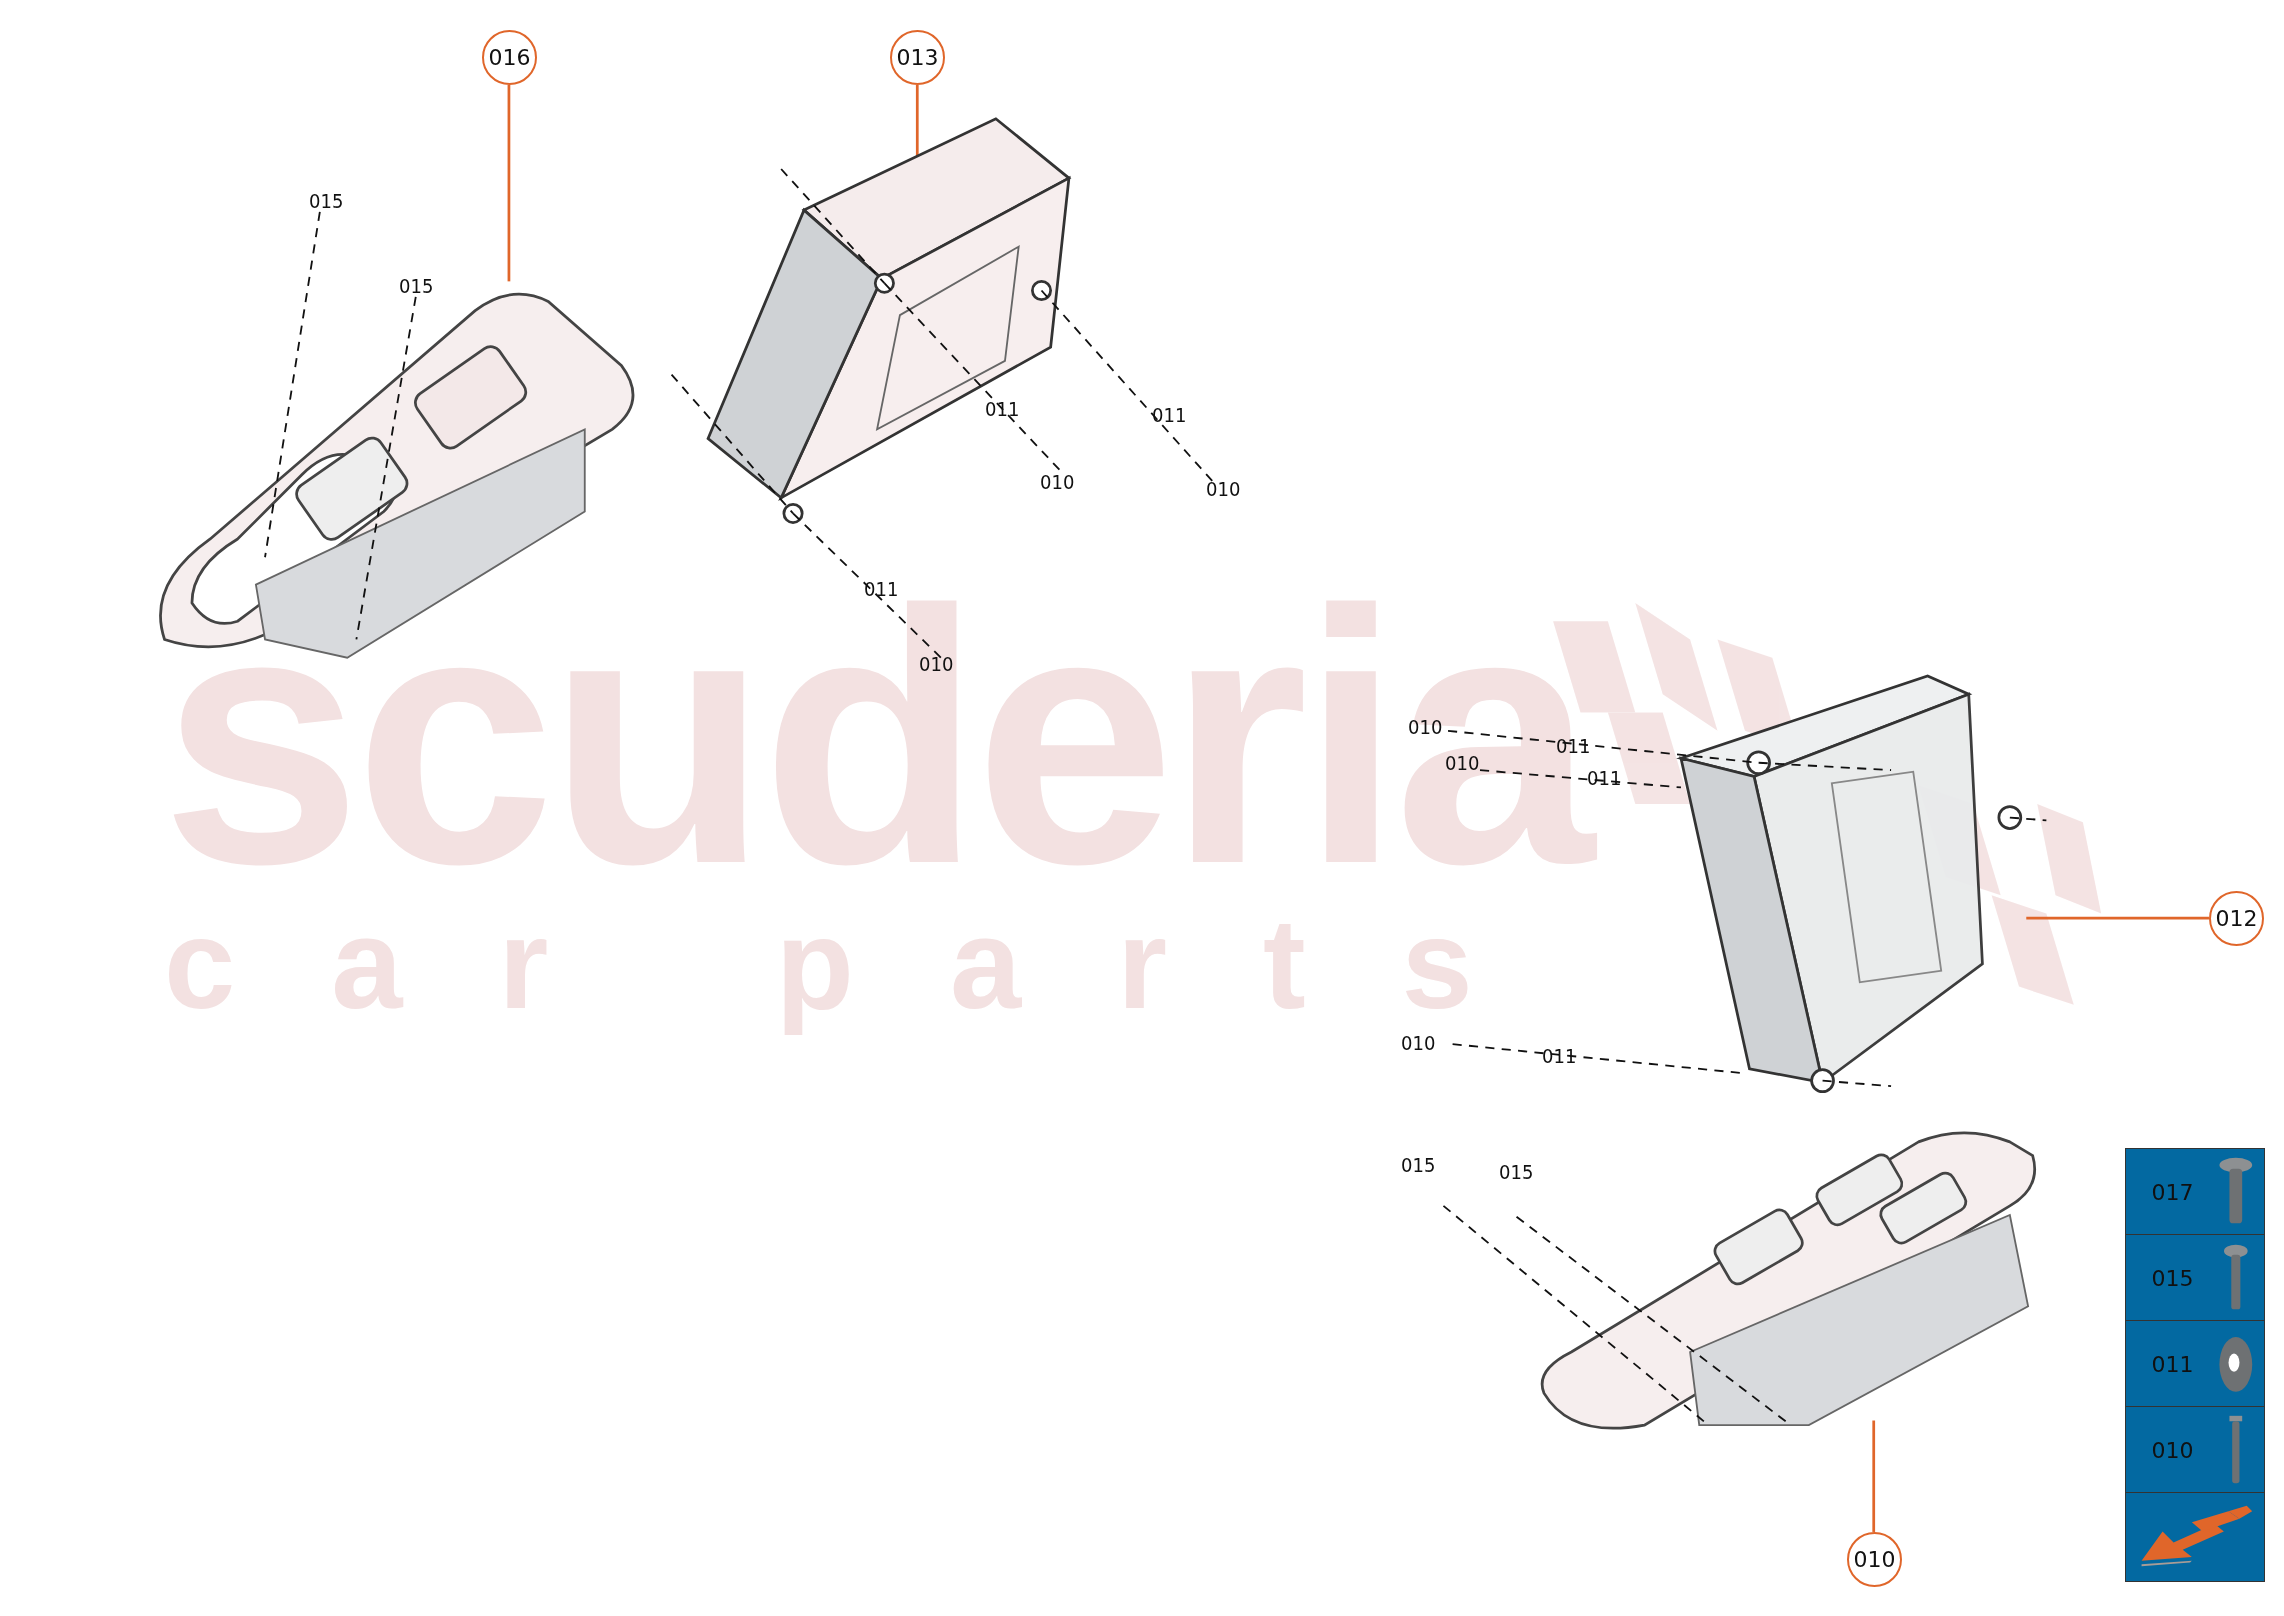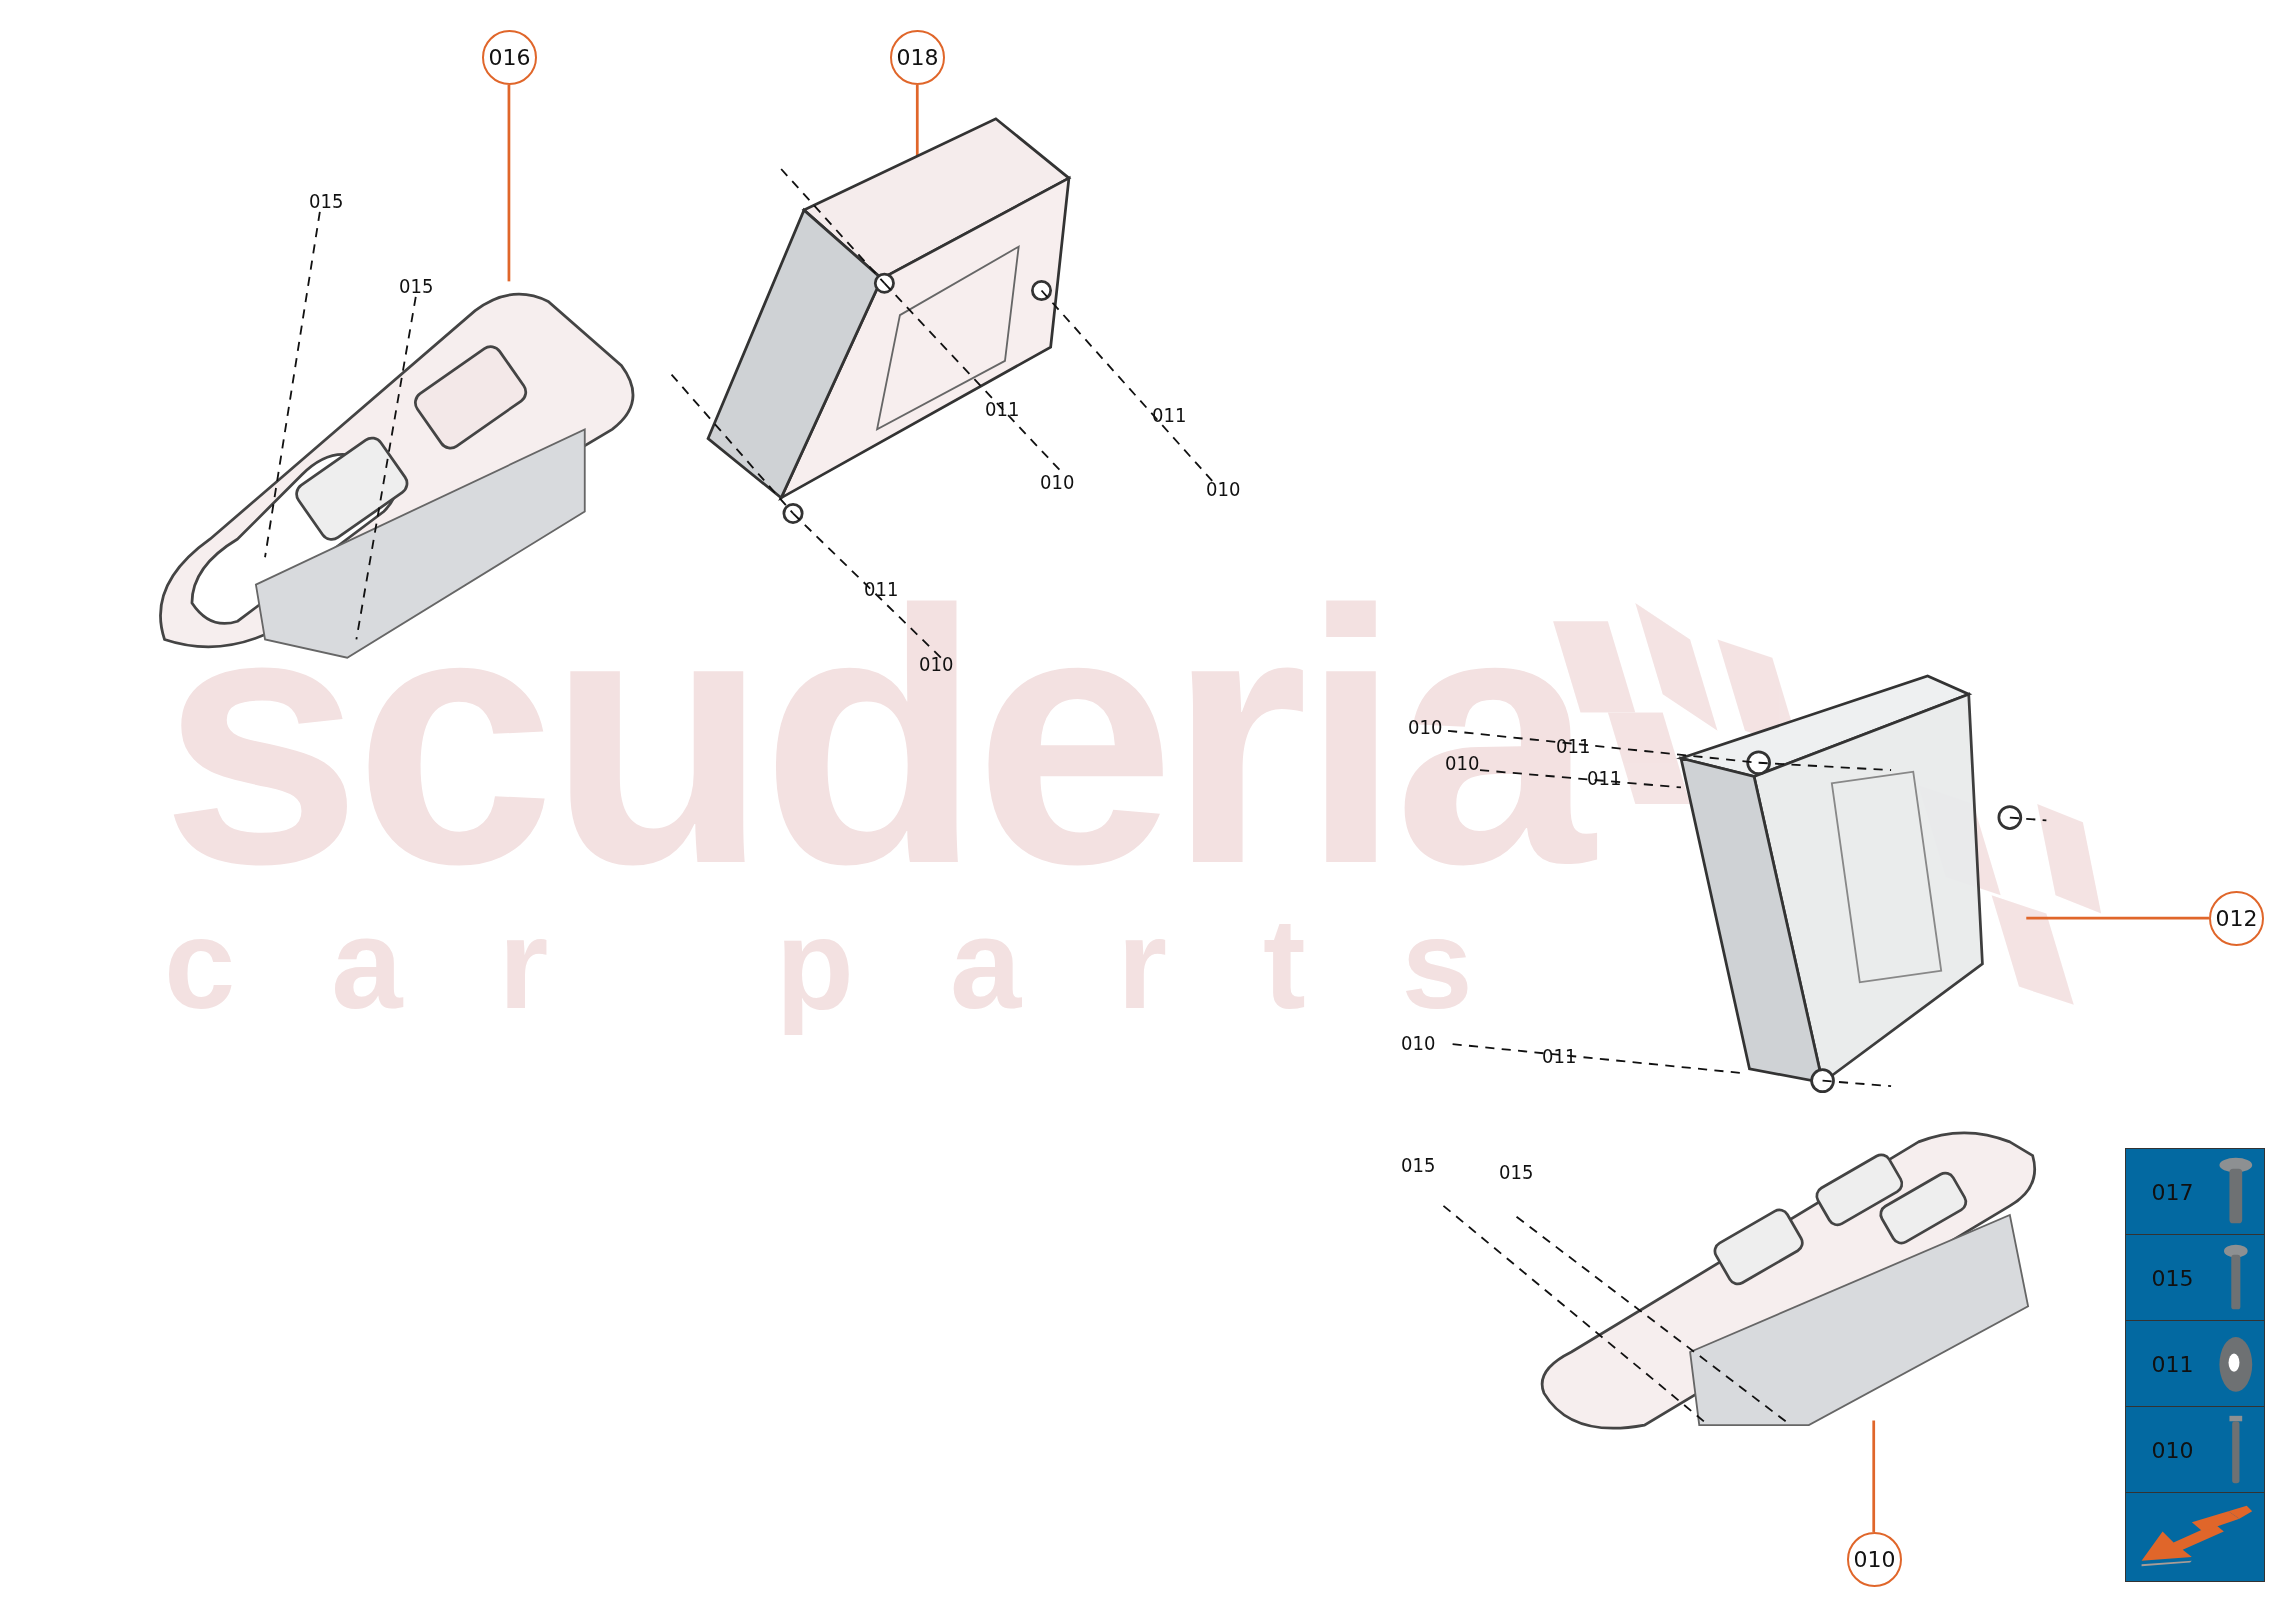--- a/index.html
+++ b/index.html
@@ -90,21 +90,21 @@
     <line x1="1620" y1="843" x2="1840" y2="862"></line>
     <line x1="2200" y1="895" x2="2240" y2="898"></line>
     <line x1="1590" y1="1143" x2="1910" y2="1175"></line>
     <line x1="1995" y1="1183" x2="2070" y2="1189"></line>
     <line x1="1580" y1="1320" x2="1870" y2="1560"></line>
     <line x1="1660" y1="1332" x2="1960" y2="1560"></line>
   </g>
 </svg>
 
 <div class="callout" style="left:482px;top:30px">016</div>
-<div class="callout" style="left:890px;top:30px">018</div>
+<div class="callout" style="left:890px;top:30px">013</div>
 <div class="callout" style="left:2209px;top:891px">012</div>
 <div class="callout" style="left:1847px;top:1532px">010</div>
 
 <span class="lbl" style="left:309px;top:189px">015</span>
 <span class="lbl" style="left:399px;top:274px">015</span>
 <span class="lbl" style="left:985px;top:397px">011</span>
 <span class="lbl" style="left:1040px;top:470px">010</span>
 <span class="lbl" style="left:1152px;top:403px">011</span>
 <span class="lbl" style="left:1206px;top:477px">010</span>
 <span class="lbl" style="left:864px;top:577px">011</span>

